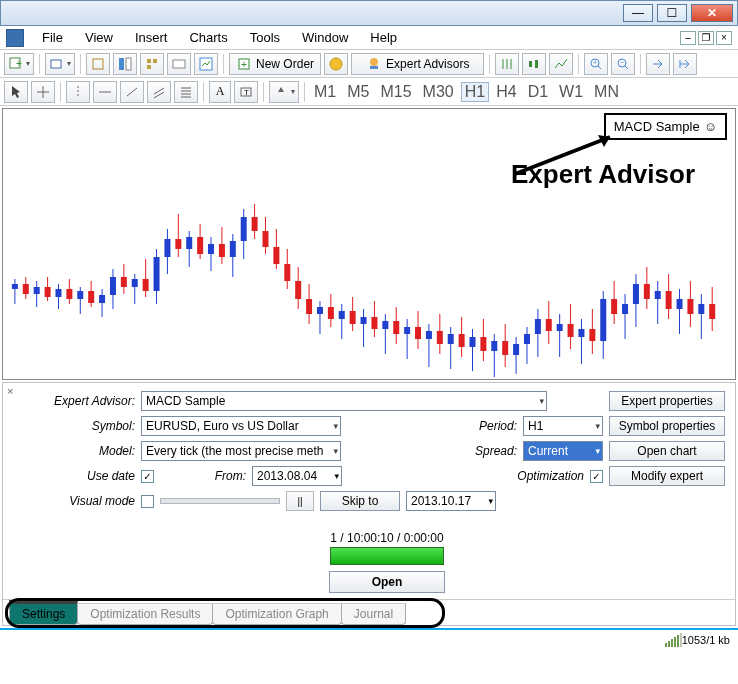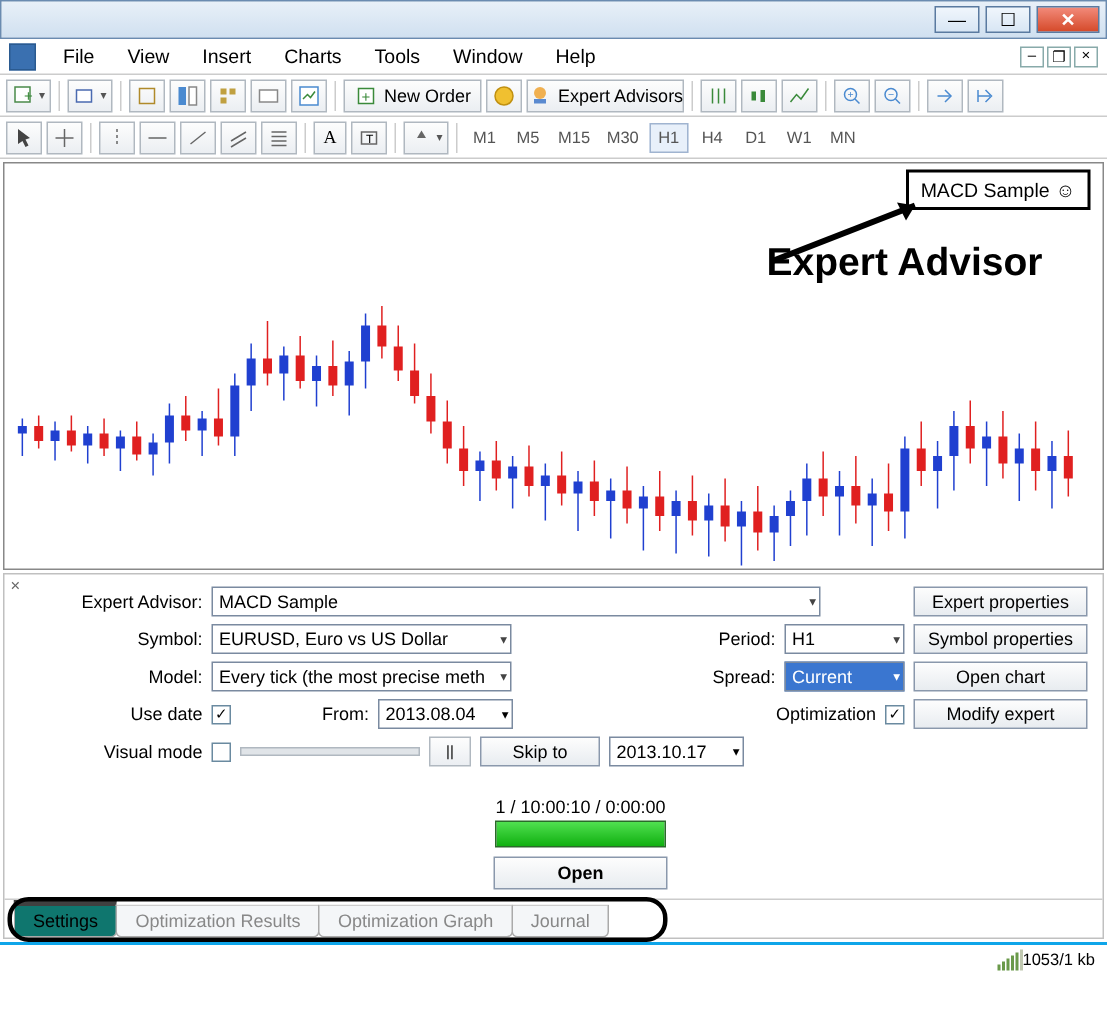--- a/index.html
+++ b/index.html
@@ -15,35 +15,35 @@
 .menubar .appicon { width: 18px; height: 18px; background: #3a70b0; border: 1px solid #2a5a90; margin-right: 6px; }
 .menubar .mitem { padding: 2px 10px; cursor: default; }
 .menubar .inner-controls { margin-left: auto; display: flex; gap: 2px; }
 .menubar .inner-controls span { width: 16px; height: 14px; border: 1px solid #8aa; display: flex; align-items: center; justify-content: center; font-size: 10px; }
 
 
 .toolbar { height: 28px; display: flex; align-items: center; padding: 0 4px; gap: 3px; border-bottom: 1px solid #ccc; font-size: 12px; }
 .tbtn { min-width: 22px; height: 22px; border: 1px solid #b0b8c0; background: linear-gradient(#fdfdfd,#ebeef2); display: flex; align-items: center; justify-content: center; padding: 0 3px; }
 .tbtn .drop { font-size: 8px; margin-left: 2px; color: #555; }
 .sep { width: 1px; height: 20px; background: #ccc; margin: 0 2px; }
-.tf { min-width: 26px; height: 20px; border: 1px solid transparent; display: flex; align-items: center; justify-content: center; font-size: 11px; color: #555; padding: 0 3px; }
+.tf { min-width: 26px; height: 20px; border: 1px solid transparent; display: flex; align-items: center; justify-content: center; font-size: 16px; color: #555; padding: 0 3px; }
 .tf.active { border: 1px solid #a0b4d0; background: #e8f0fa; }
 
 
 .chart-wrap { position: relative; height: 272px; border: 1px solid #888; margin: 2px; background: #fff; overflow: hidden; }
 .ea-badge { position: absolute; top: 4px; right: 8px; border: 2.5px solid #000; padding: 4px 8px; font-size: 13px; display: flex; align-items: center; gap: 4px; background: #fff; }
 .ea-badge .smile { font-size: 13px; }
 .ea-label { position: absolute; top: 50px; right: 40px; font-size: 26px; font-weight: bold; }
 svg.chart { width: 100%; height: 100%; display: block; }
 
 
 .tester { margin: 2px; border: 1px solid #c0c0c0; font-size: 12px; }
 .tester .body { padding: 8px 10px 6px 46px; }
 .trow { display: flex; align-items: center; margin-bottom: 5px; gap: 6px; }
-.trow label { text-align: right; min-width: 86px; white-space: nowrap; }
+.trow label { text-align: right; min-width: 86px; white-space: nowrap; font-style: italic; }
 .trow label.r2 { min-width: 50px; margin-left: 10px; }
 .sel { flex: 0 0 auto; height: 20px; border: 1px solid #7a8aa0; background: #fff; display: flex; align-items: center; padding: 0 4px; font-size: 12px; position: relative; }
 .sel .arr { position: absolute; right: 2px; font-size: 9px; color: #444; }
 .sel.hl { background: #3a76d0; color: #fff; }
 .btn { width: 116px; height: 20px; border: 1px solid #8a98ac; background: linear-gradient(#fdfdfd,#e8ecf0); display: flex; align-items: center; justify-content: center; }
 .chkbox { width: 13px; height: 13px; border: 1px solid #6a8aa0; background: #fff; display: inline-flex; align-items: center; justify-content: center; font-size: 10px; }
 .date { width: 90px; height: 20px; border: 1px solid #7a8aa0; background: #fff; display: flex; align-items: center; padding: 0 4px; position: relative; }
 .date .arr { position: absolute; right: 2px; font-size: 9px; }
 .slider { width: 120px; height: 6px; background: #e0e4e8; border: 1px solid #b0b8c0; position: relative; }
 .pausebtn { width: 28px; height: 20px; border: 1px solid #b0b8c0; background: linear-gradient(#fdfdfd,#ebeef2); display: flex; align-items: center; justify-content: center; font-size: 10px; }
@@ -146,21 +146,21 @@
         <rect x="3" y="3" width="10" height="10" fill="#fff" stroke="#3a8a3a"></rect>
         <text x="5" y="12" font-size="10" fill="#3a8a3a">+</text>
       </svg>
       <span style="margin-left:4px">New Order</span>
     </div>
   <div class="tbtn">
       <svg class="icon" viewBox="0 0 16 16">
         <circle cx="8" cy="8" r="6" fill="#f0c030" stroke="#c09010"></circle>
       </svg>
     </div>
-  <div class="tbtn" style="padding:0 0">
+  <div class="tbtn" style="padding:0 14px">
       <svg class="icon" viewBox="0 0 16 16">
         <circle cx="8" cy="6" r="4" fill="#f0b050"></circle>
         <rect x="4" y="10" width="8" height="3" fill="#5a8ad0"></rect>
       </svg>
       <span style="margin-left:4px">Expert Advisors</span>
     </div>
   <div class="sep"></div>
   <div class="tbtn">
       <svg class="icon" viewBox="0 0 16 16">
         <path d="M4 3v10M8 3v10M12 3v10" stroke="#3a8a3a"></path>

